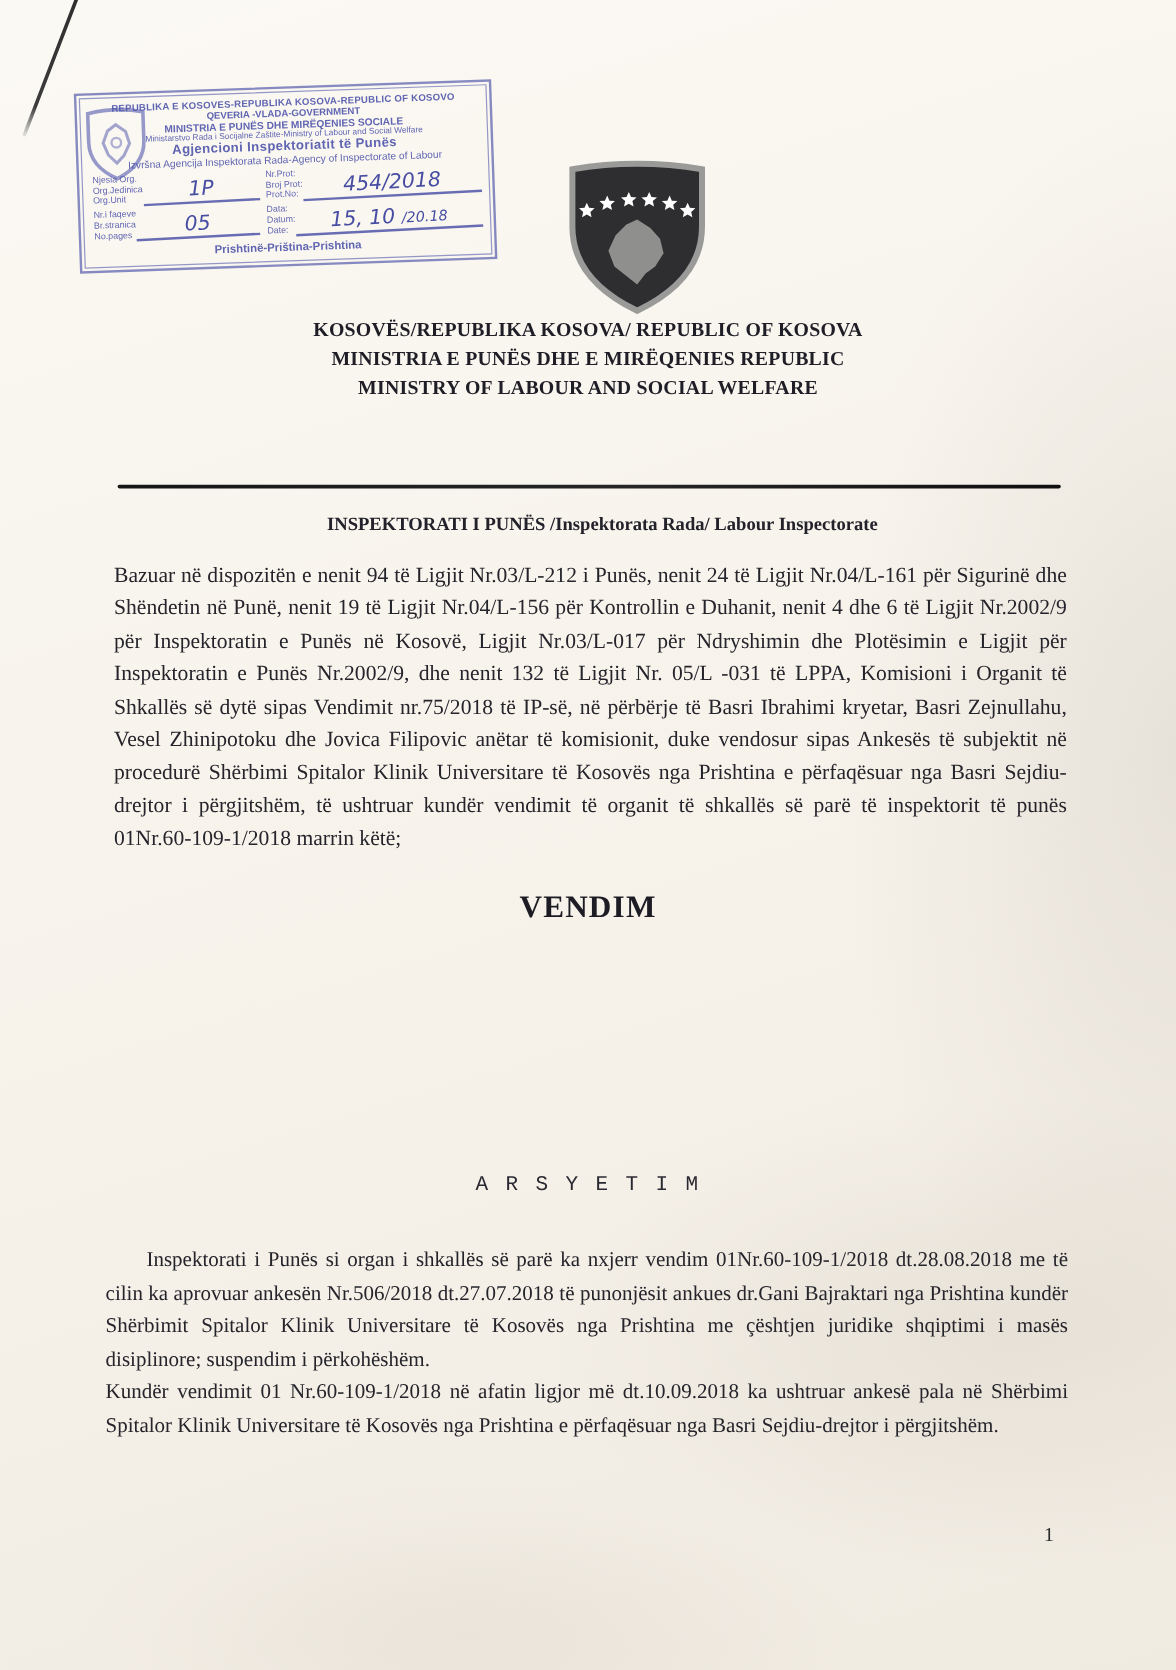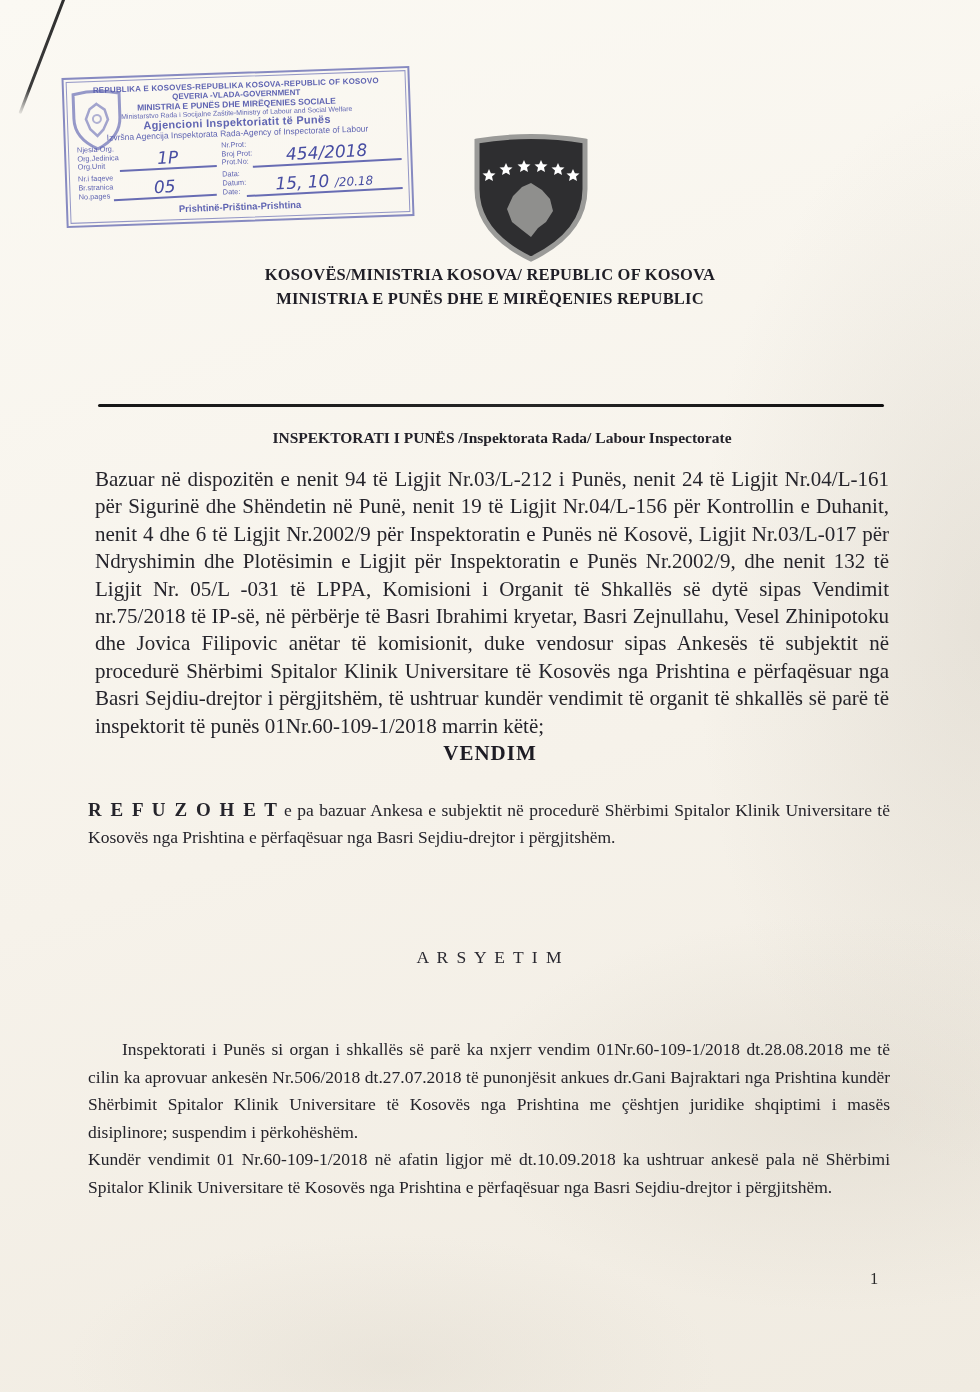--- a/index.html
+++ b/index.html
@@ -46,29 +46,29 @@
   .emblem { position:absolute; left:461px; top:131px; }
 
   
   .gov-header { position:absolute; top:263px; left:0; width:100%; text-align:center;
     font-weight:bold; font-size:16.5px; line-height:1.44; letter-spacing:.2px; color:#1f1e26; }
   .rule { position:absolute; top:404px; left:98px; width:786px; height:3px;
     background:linear-gradient(to right, #161616 0%, #262626 55%, #101010 100%); border-radius:2px; }
   .section-title { position:absolute; top:429px; left:12px; width:100%; text-align:center;
     font-weight:bold; font-size:15.5px; color:#23222a; }
   .intro { position:absolute; top:466px; left:95px; width:794px;
-    font-size:21px; line-height:27.4px; text-align:justify; }
+    font-size:18px; line-height:27.4px; text-align:justify; }
   .vendim { position:absolute; top:741px; left:0; width:100%; text-align:center;
-    font-weight:bold; font-size:21px; letter-spacing:1px; color:#1d1c24; }
+    font-weight:bold; font-size:26px; letter-spacing:1px; color:#1d1c24; }
   .p-decide { position:absolute; left:88px; width:802px; font-size:17.5px; line-height:27px; text-align:justify; }
   .p-refuzohet { top:796px; }
   .p-vertetohet { top:877px; }
   .lead { font-weight:bold; font-size:19px; letter-spacing:1.5px; }
-  .arsyetim-h { position:absolute; top:947px; left:0; width:100%; text-align:center;
-    font-size:17.5px; letter-spacing:2px; color:#2a2931; }
+  .arsyetim-h { position:absolute; top:978px; left:0; width:100%; text-align:center;
+    font-size:17.5px; letter-spacing:2px; color:#2a2931;font-family:Liberation Mono, monospace; }
   .arsyetim-body { position:absolute; top:992px; left:88px; width:802px;
     font-size:17.5px; line-height:27.6px; text-align:justify; }
   .arsyetim-body p.ind { text-indent:34px;margin-top:44px; }
   .page-num { position:absolute; top:1269px; left:870px; font-size:16.5px; color:#2a2a2a; }
 </style>
 </head>
 <body>
 
 <div class="page">
 
@@ -142,35 +142,33 @@
         <use href="#st" x="35" y="-9"></use>
         <use href="#st" x="52" y="-9"></use>
         <use href="#st" x="69" y="-6"></use>
         <use href="#st" x="84" y="0"></use>
       </g>
       <path d="M70 52 L81 59 L89 68 L92 80 L85 91 L77 97 L70 106 L61 99 L51 91 L46 78 L52 65 L61 56 Z" fill="#8f8f8d"></path>
     </svg>
   </div>
 
   <div class="gov-header">
-    <div>KOSOVËS/MINISTRIA KOSOVA/ REPUBLIC OF KOSOVA</div>
+    <div>KOSOVËS/REPUBLIKA KOSOVA/ REPUBLIC OF KOSOVA</div>
     <div>MINISTRIA E PUNËS DHE E MIRËQENIES REPUBLIC</div>
+    <div>MINISTRY OF LABOUR AND SOCIAL WELFARE</div>
   </div>
 
   <div class="rule"></div>
 
   <div class="section-title">INSPEKTORATI I PUNËS /Inspektorata Rada/ Labour Inspectorate</div>
 
   <div class="intro">Bazuar në dispozitën e nenit 94 të Ligjit Nr.03/L-212 i Punës, nenit 24 të Ligjit Nr.04/L-161 për Sigurinë dhe Shëndetin në Punë, nenit 19 të Ligjit Nr.04/L-156 për Kontrollin e Duhanit, nenit 4 dhe 6 të Ligjit Nr.2002/9 për Inspektoratin e Punës në Kosovë, Ligjit Nr.03/L-017 për Ndryshimin dhe Plotësimin e Ligjit për Inspektoratin e Punës Nr.2002/9, dhe nenit 132 të Ligjit Nr. 05/L -031 të LPPA, Komisioni i Organit të Shkallës së dytë sipas Vendimit nr.75/2018 të IP-së, në përbërje të Basri Ibrahimi kryetar, Basri Zejnullahu, Vesel Zhinipotoku dhe Jovica Filipovic anëtar të komisionit, duke vendosur sipas Ankesës të subjektit në procedurë Shërbimi Spitalor Klinik Universitare të Kosovës nga Prishtina e përfaqësuar nga Basri Sejdiu-drejtor i përgjitshëm, të ushtruar kundër vendimit të organit të shkallës së parë të inspektorit të punës 01Nr.60-109-1/2018 marrin këtë;</div>
 
   <div class="vendim">VENDIM</div>
 
-  <div class="p-decide p-refuzohet">
-    <span class="lead">R E F U Z O H E T</span><span> e pa bazuar Ankesa e subjektit në procedurë Shërbimi Spitalor Klinik Universitare të Kosovës nga Prishtina e përfaqësuar nga Basri Sejdiu-drejtor i përgjitshëm.</span>
-  </div>
 
 
   <div class="arsyetim-h">A R S Y E T I M</div>
 
   <div class="arsyetim-body">
     <p class="ind">Inspektorati i Punës si organ i shkallës së parë ka nxjerr vendim 01Nr.60-109-1/2018 dt.28.08.2018 me të cilin ka aprovuar ankesën Nr.506/2018 dt.27.07.2018 të punonjësit ankues dr.Gani Bajraktari nga Prishtina kundër Shërbimit Spitalor Klinik Universitare të Kosovës nga Prishtina me çështjen juridike shqiptimi i masës disiplinore; suspendim i përkohëshëm.</p>
     <p>Kundër vendimit 01 Nr.60-109-1/2018 në afatin ligjor më dt.10.09.2018 ka ushtruar ankesë pala në Shërbimi Spitalor Klinik Universitare të Kosovës nga Prishtina e përfaqësuar nga Basri Sejdiu-drejtor i përgjitshëm.</p>
   </div>
 
   <div class="page-num">1</div>

